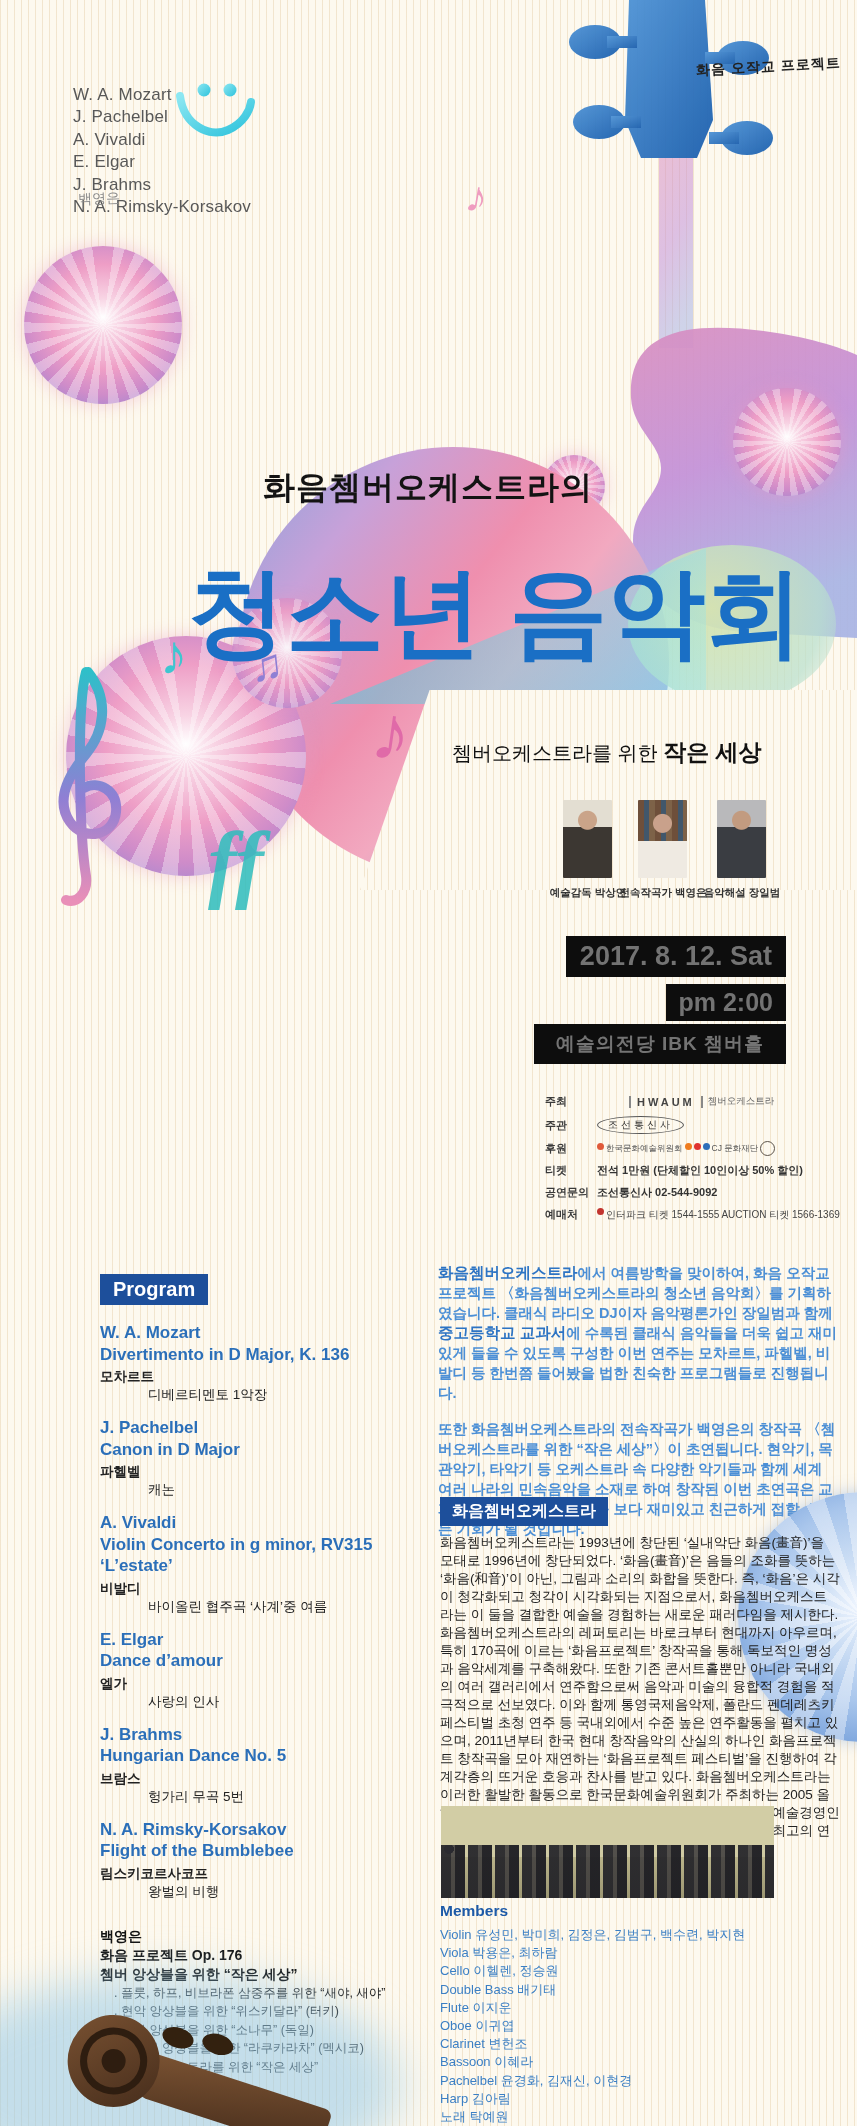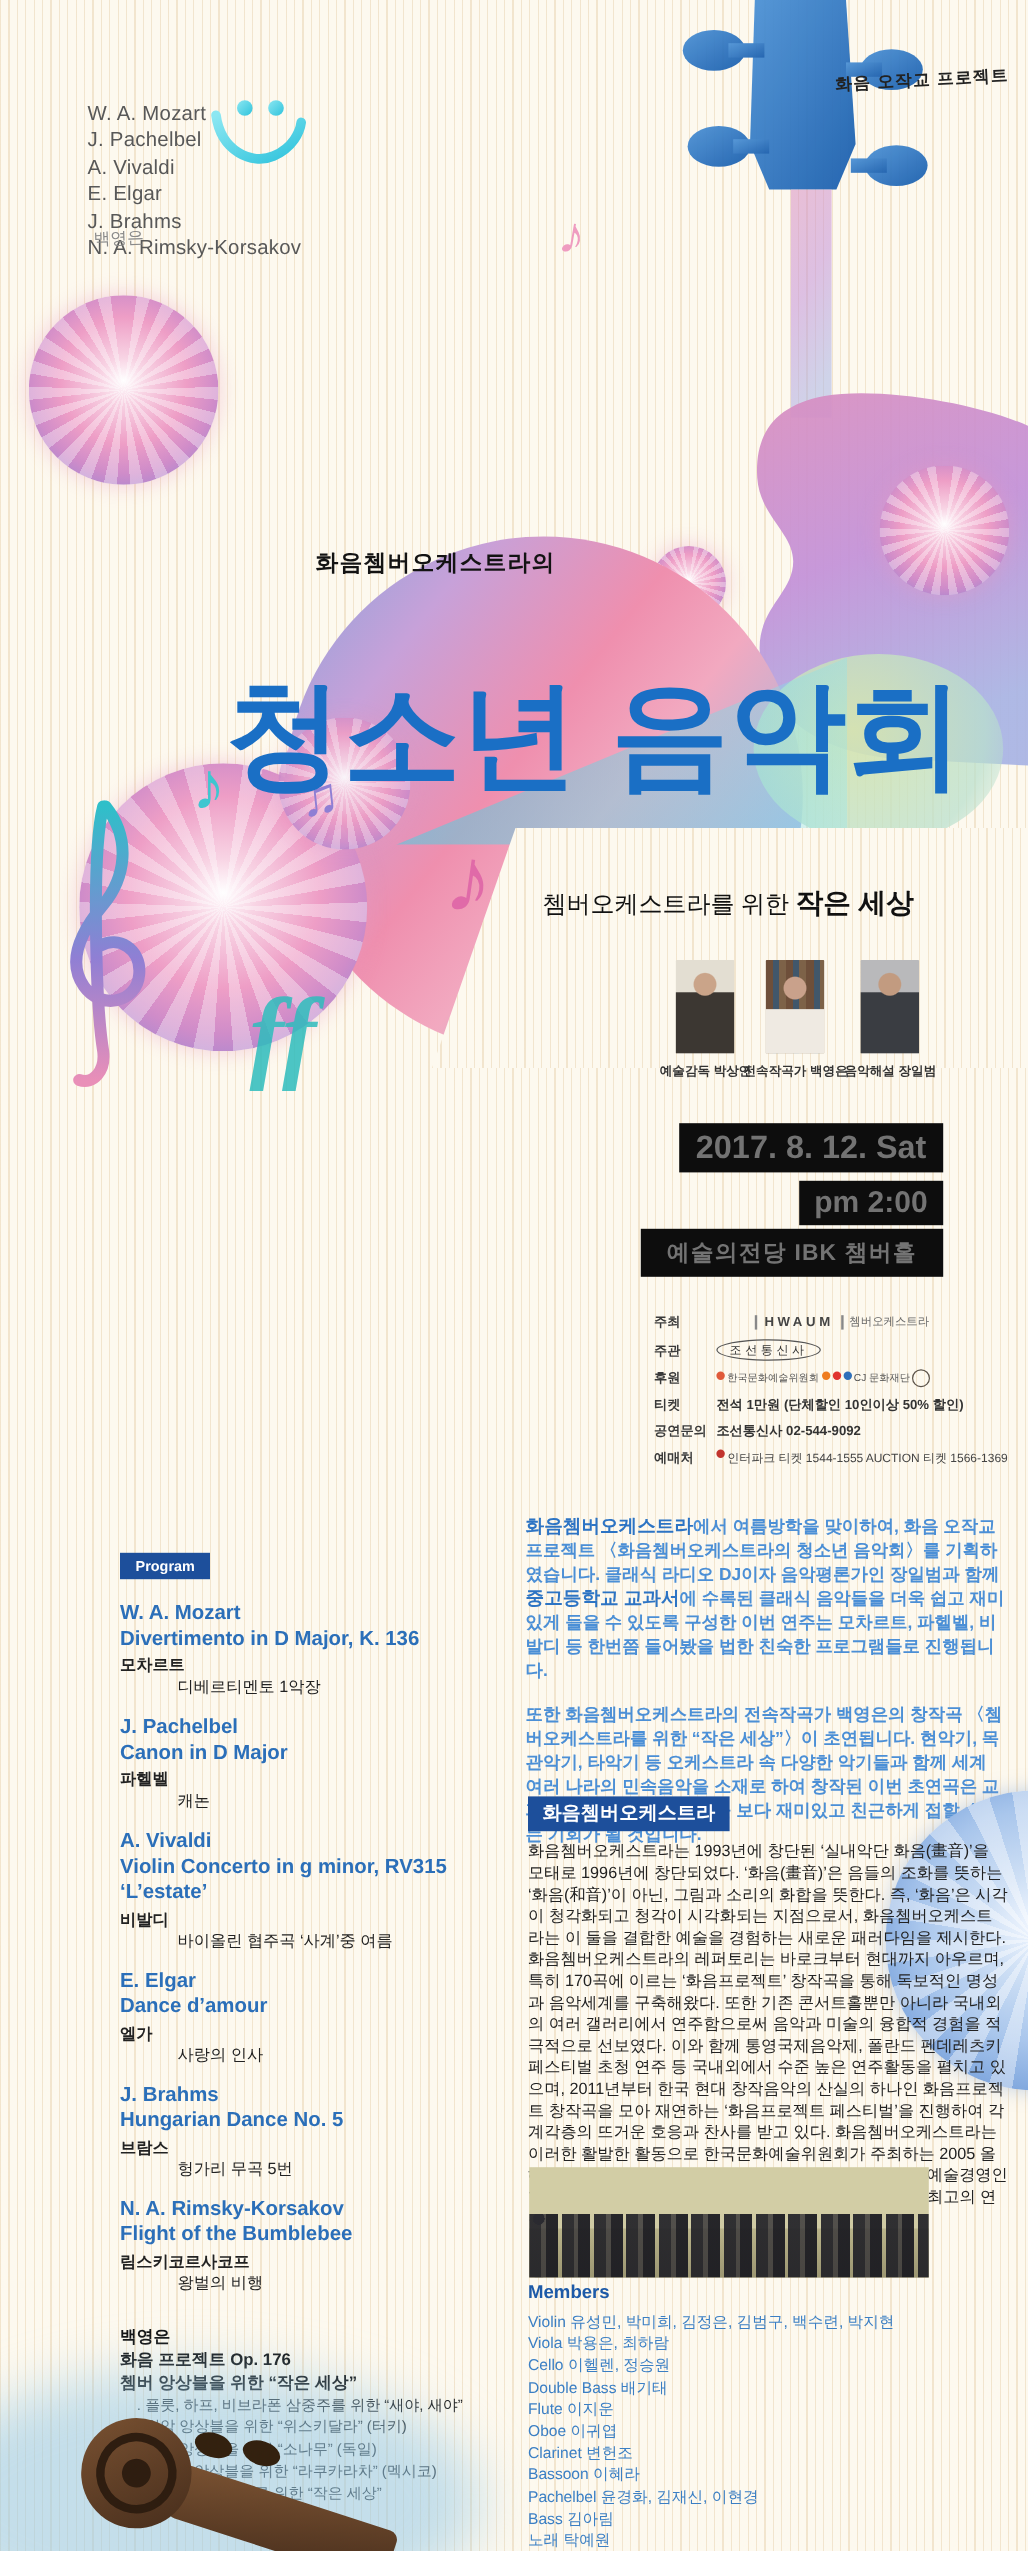--- a/index.html
+++ b/index.html
@@ -31,21 +31,21 @@
   .green-blob{left:628px;top:545px;width:208px;height:158px;border-radius:50%;
     background:radial-gradient(circle at 40% 40%, rgba(214,228,176,.95), rgba(186,224,205,.75) 70%, rgba(186,224,205,0));}
   .teal-wedge{left:330px;top:548px;width:376px;height:156px;
     background:linear-gradient(100deg, rgba(72,205,224,.55), rgba(150,230,238,.35));
     clip-path:polygon(0 100%, 100% 0, 100% 100%);}
   .white-wedge{left:360px;top:690px;width:497px;height:200px;
     background-color:#fdf9ef;
     background-image:repeating-linear-gradient(90deg, rgba(224,196,152,.38) 0 1px, transparent 1px 7px);
     clip-path:polygon(0 100%, 14% 0, 100% 0, 100% 100%);}
   
-  .pre-title{left:263px;top:456px;font-size:19px;font-weight:800;color:#131313;letter-spacing:1px;}
+  .pre-title{left:263px;top:466px;font-size:32px;font-weight:800;color:#131313;letter-spacing:1px;}
   .main-title{left:188px;top:548px;width:660px;font-size:98px;font-weight:800;color:#1a6fc5;letter-spacing:0px;white-space:nowrap;}
   .sub-title{left:452px;top:737px;font-size:20px;color:#111;white-space:nowrap;}
   .sub-title b{font-size:23px;font-weight:800;}
   
   .note{position:absolute;font-weight:700;}
   .ff{left:208px;top:812px;font-family:"Liberation Serif", serif;font-style:italic;font-weight:700;font-size:86px;color:#2ebdbd;opacity:.85;}
   
   .photo{position:absolute;width:49px;height:78px;border-radius:1px;}
   .photo.p1{background:
       radial-gradient(circle at 50% 26%, #caa489 0 9px, transparent 10px),
@@ -68,21 +68,21 @@
   .info .row{display:flex;margin-bottom:7px;align-items:center;min-height:12px;}
   .info .lab{width:52px;font-weight:800;flex:none;color:#3a3a3a;}
   .hwaum{font-weight:800;letter-spacing:3px;color:#444;border-left:2px solid #888;border-right:2px solid #888;padding:0 6px;margin-right:5px;margin-left:32px;}
   .hwaum-sub{color:#666;font-size:9.5px;font-family:Liberation Mono, monospace;}
   .stamp{border:1px solid #555;border-radius:50%;padding:1px 10px;font-size:10px;letter-spacing:3px;color:#333;font-family:"Liberation Serif",serif;}
   .chip{display:inline-flex;align-items:flex-start;margin-right:2px;font-size:8.5px;color:#555;}
   .dot{width:7px;height:7px;border-radius:50%;display:inline-block;margin-right:2px;}
   .emblem{width:13px;height:13px;border:1.5px solid #5c5349;border-radius:50%;display:inline-block;}
   
   .program{left:100px;top:1274px;width:310px;}
-  .prog-badge{display:inline-block;background:#1d4f9b;color:#fff;font-size:12px;font-weight:800;padding:4px 13px;margin-bottom:17px;margin-top:20px;}
+  .prog-badge{display:inline-block;background:#1d4f9b;color:#fff;font-size:20px;font-weight:800;padding:4px 13px;margin-bottom:17px;}
   .pitem{margin-bottom:13px;}
   .pitem .en{font-size:17px;line-height:21.5px;font-weight:800;color:#2b6fb9;}
   .pitem .ko1{font-size:13.5px;line-height:18px;font-weight:700;color:#222;margin-top:3px;}
   .pitem .ko2{font-size:13.5px;line-height:18px;color:#222;padding-left:48px;}
   .premiere{margin-top:26px;color:#111;}
   .premiere .line{font-size:14px;line-height:19px;font-weight:800;}
   .premiere .mv{font-size:12.5px;line-height:18.6px;margin-left:14px;color:#222;}
   
   .intro{left:438px;top:1263px;width:400px;font-size:14.5px;line-height:20px;color:#4b8fd6;font-weight:600;}
   .intro b{color:#2d74c4;font-weight:800;font-size:15.5px;}
@@ -320,21 +320,21 @@
     <div class="head">Members</div>
     <div class="mrow">Violin 유성민, 박미희, 김정은, 김범구, 백수련, 박지현</div>
     <div class="mrow">Viola 박용은, 최하람</div>
     <div class="mrow">Cello 이헬렌, 정승원</div>
     <div class="mrow">Double Bass 배기태</div>
     <div class="mrow">Flute 이지운</div>
     <div class="mrow">Oboe 이귀엽</div>
     <div class="mrow">Clarinet 변헌조</div>
     <div class="mrow">Bassoon 이혜라</div>
     <div class="mrow">Pachelbel 윤경화, 김재신, 이현경</div>
-    <div class="mrow">Bass 김아림</div>
+    <div class="mrow">Harp 김아림</div>
     <div class="mrow">노래 탁예원</div>
   </div>
 
   <div class="abs blue-blob"></div>
   <svg class="abs" style="left:14px;top:1956px;" width="320" height="170" viewBox="0 0 320 170">
     <defs>
         <linearGradient id="wood" x1="0" y1="0" x2="1" y2="1">
       <stop offset="0" stop-color="#7a5232"></stop>
           <stop offset="1" stop-color="#452c1b"></stop>
         </linearGradient>

